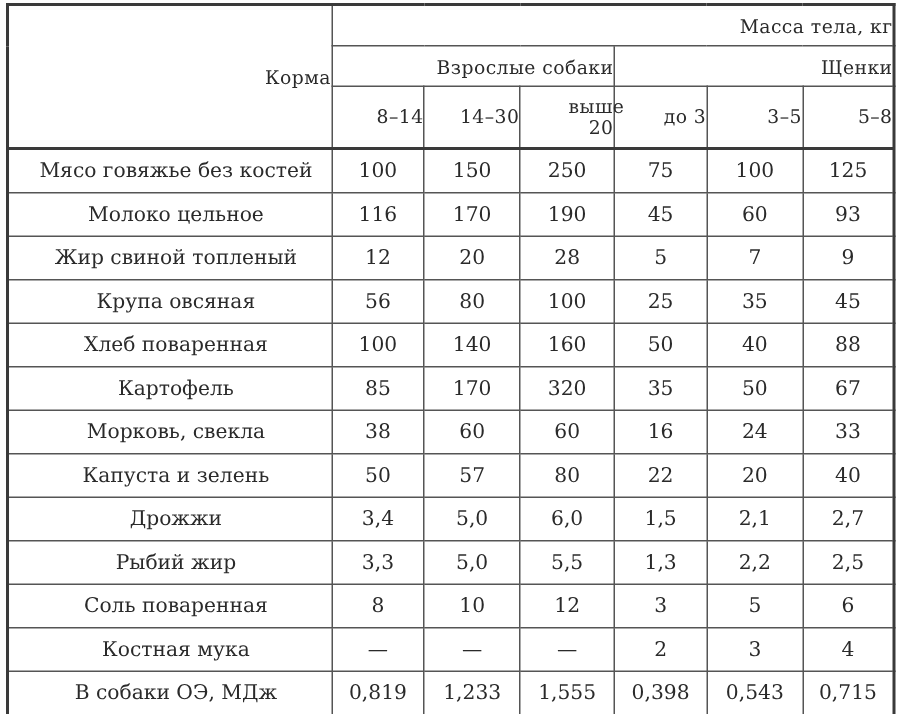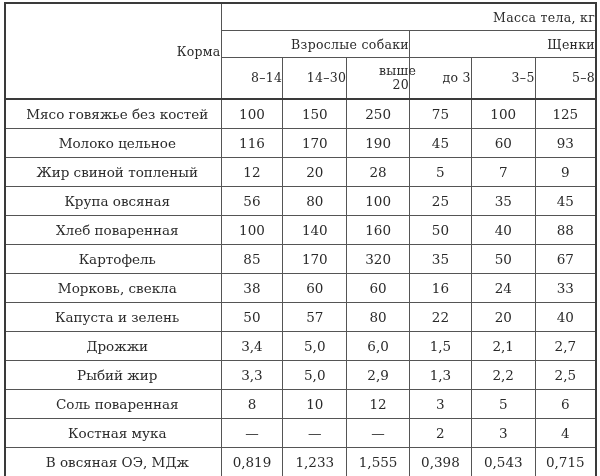--- a/index.html
+++ b/index.html
@@ -138,21 +138,21 @@
         <td>5,0</td>
         <td>6,0</td>
         <td>1,5</td>
         <td>2,1</td>
         <td>2,7</td>
       </tr>
       <tr>
         <td class="name">Рыбий жир</td>
         <td>3,3</td>
         <td>5,0</td>
-        <td>2,9</td>
+        <td>5,5</td>
         <td>1,3</td>
         <td>2,2</td>
         <td>2,5</td>
       </tr>
       <tr>
         <td class="name">Соль поваренная</td>
         <td>8</td>
         <td>10</td>
         <td>12</td>
         <td>3</td>
@@ -162,21 +162,21 @@
       <tr>
         <td class="name">Костная мука</td>
         <td>—</td>
         <td>—</td>
         <td>—</td>
         <td>2</td>
         <td>3</td>
         <td>4</td>
       </tr>
       <tr>
-        <td class="name">В овсяная ОЭ, МДж</td>
+        <td class="name">В собаки ОЭ, МДж</td>
         <td>0,819</td>
         <td>1,233</td>
         <td>1,555</td>
         <td>0,398</td>
         <td>0,543</td>
         <td>0,715</td>
       </tr>
     </tbody>
 </table>
 

